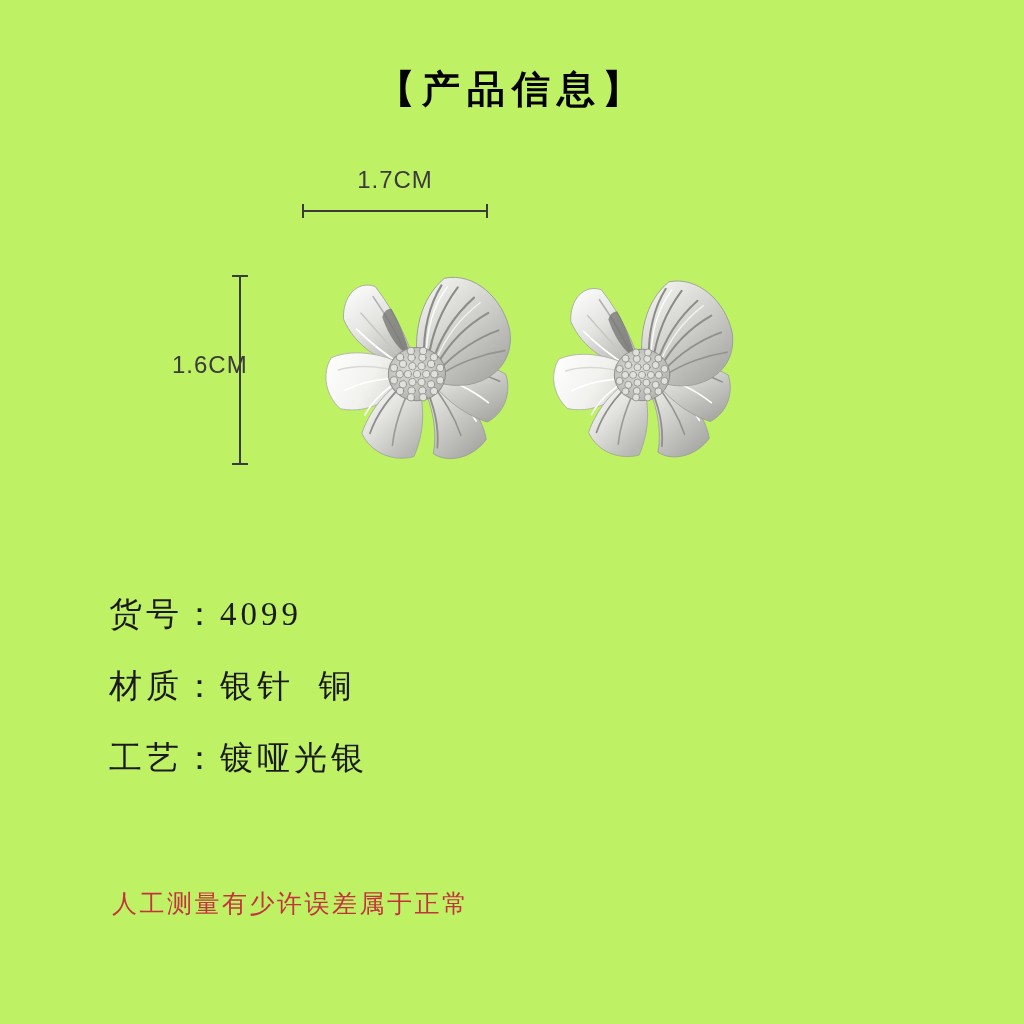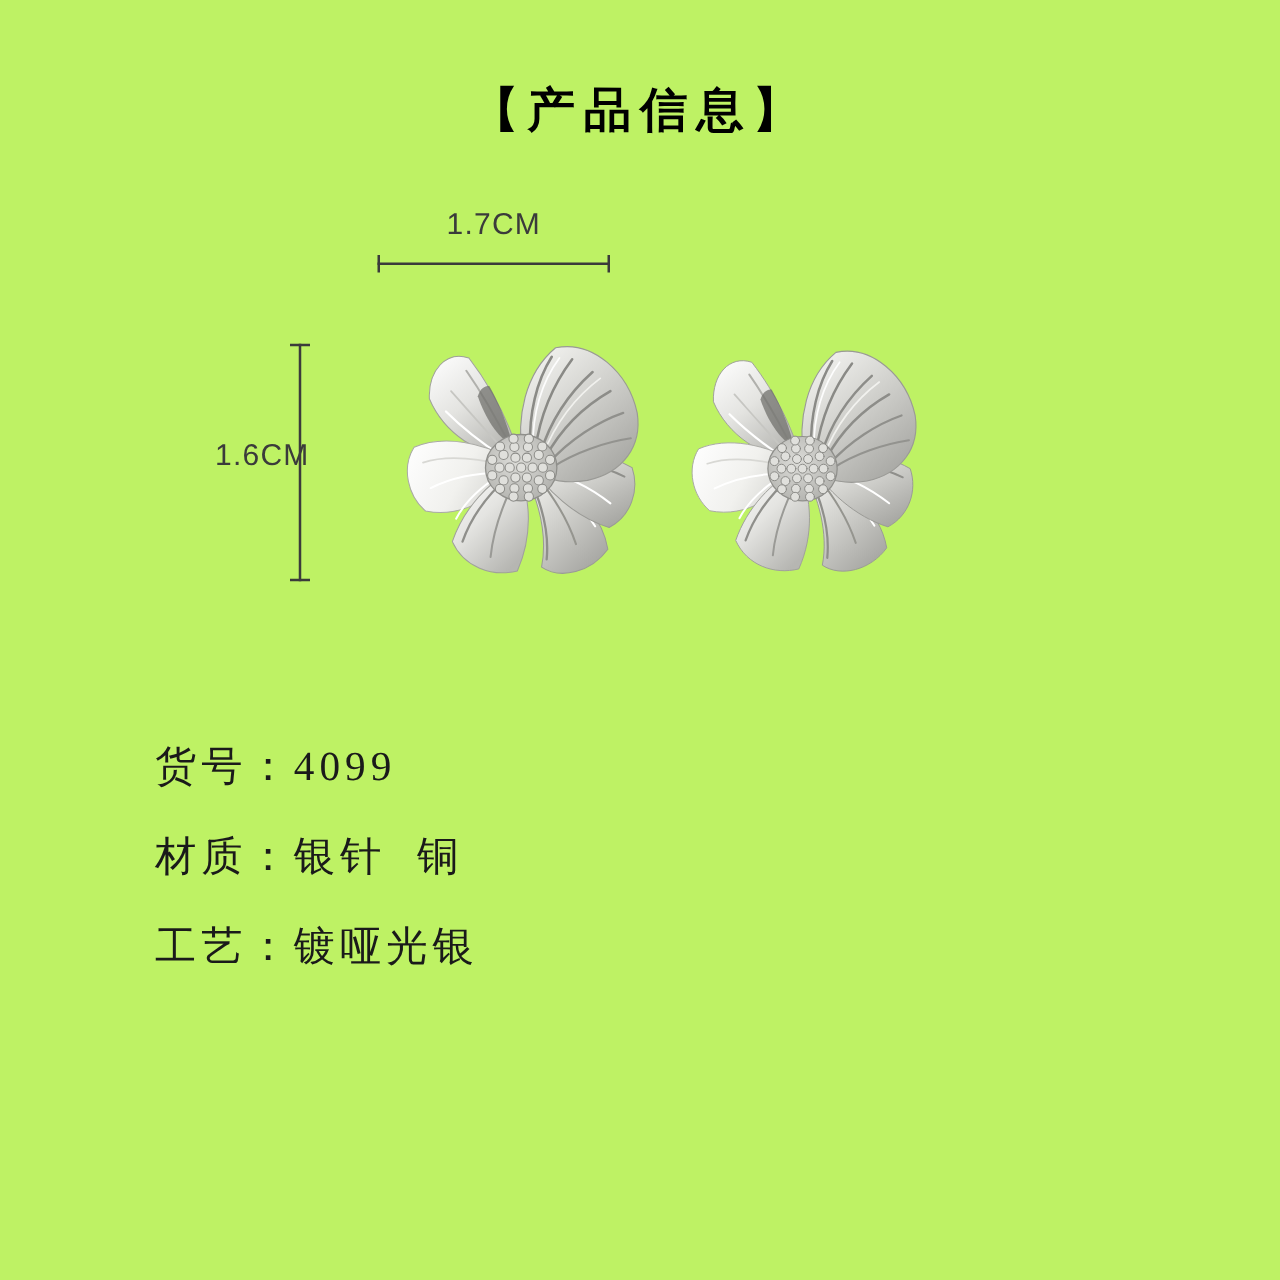--- a/index.html
+++ b/index.html
@@ -35,21 +35,21 @@
     position:absolute;left:239px;top:275px;width:2px;height:190px;background:#3b3b3b;
   }
   .dim-line-v .tick{
     position:absolute;left:-7px;width:16px;height:2px;background:#3b3b3b;
   }
   .dim-line-v .tick.start{top:0;}
   .dim-line-v .tick.end{bottom:0;}
   
   .earrings{position:absolute;left:312px;top:260px;width:442px;height:224px;}
   
-  .specs{position:absolute;left:124px;top:597px;color:#1a1a1a;}
+  .specs{position:absolute;left:109px;top:597px;color:#1a1a1a;}
   .spec-row{
     font-size:33px;line-height:34px;margin-bottom:38px;
     letter-spacing:4px;white-space:pre-wrap;
   }
   .spec-row .val{white-space:pre-wrap;}
   .disclaimer{
     position:absolute;left:112px;top:890px;
     font-size:25px;letter-spacing:2.5px;color:#c5323f;line-height:28px;
   }
 </style>
@@ -169,14 +169,15 @@
     <use href="#flower" transform="translate(6,6) scale(1.02)"></use>
     <use href="#flower" transform="translate(234,10) scale(0.99)"></use>
   </svg>
 
   <div class="specs">
     <div class="spec-row"><span class="lbl">货号</span><span class="colon">：</span><span class="val">4099</span></div>
     <div class="spec-row"><span class="lbl">材质</span><span class="colon">：</span><span class="val">银针  铜</span></div>
     <div class="spec-row"><span class="lbl">工艺</span><span class="colon">：</span><span class="val">镀哑光银</span></div>
   </div>
 
+  <div class="disclaimer">人工测量有少许误差属于正常</div>
 
 </div>
 
 </body></html>

